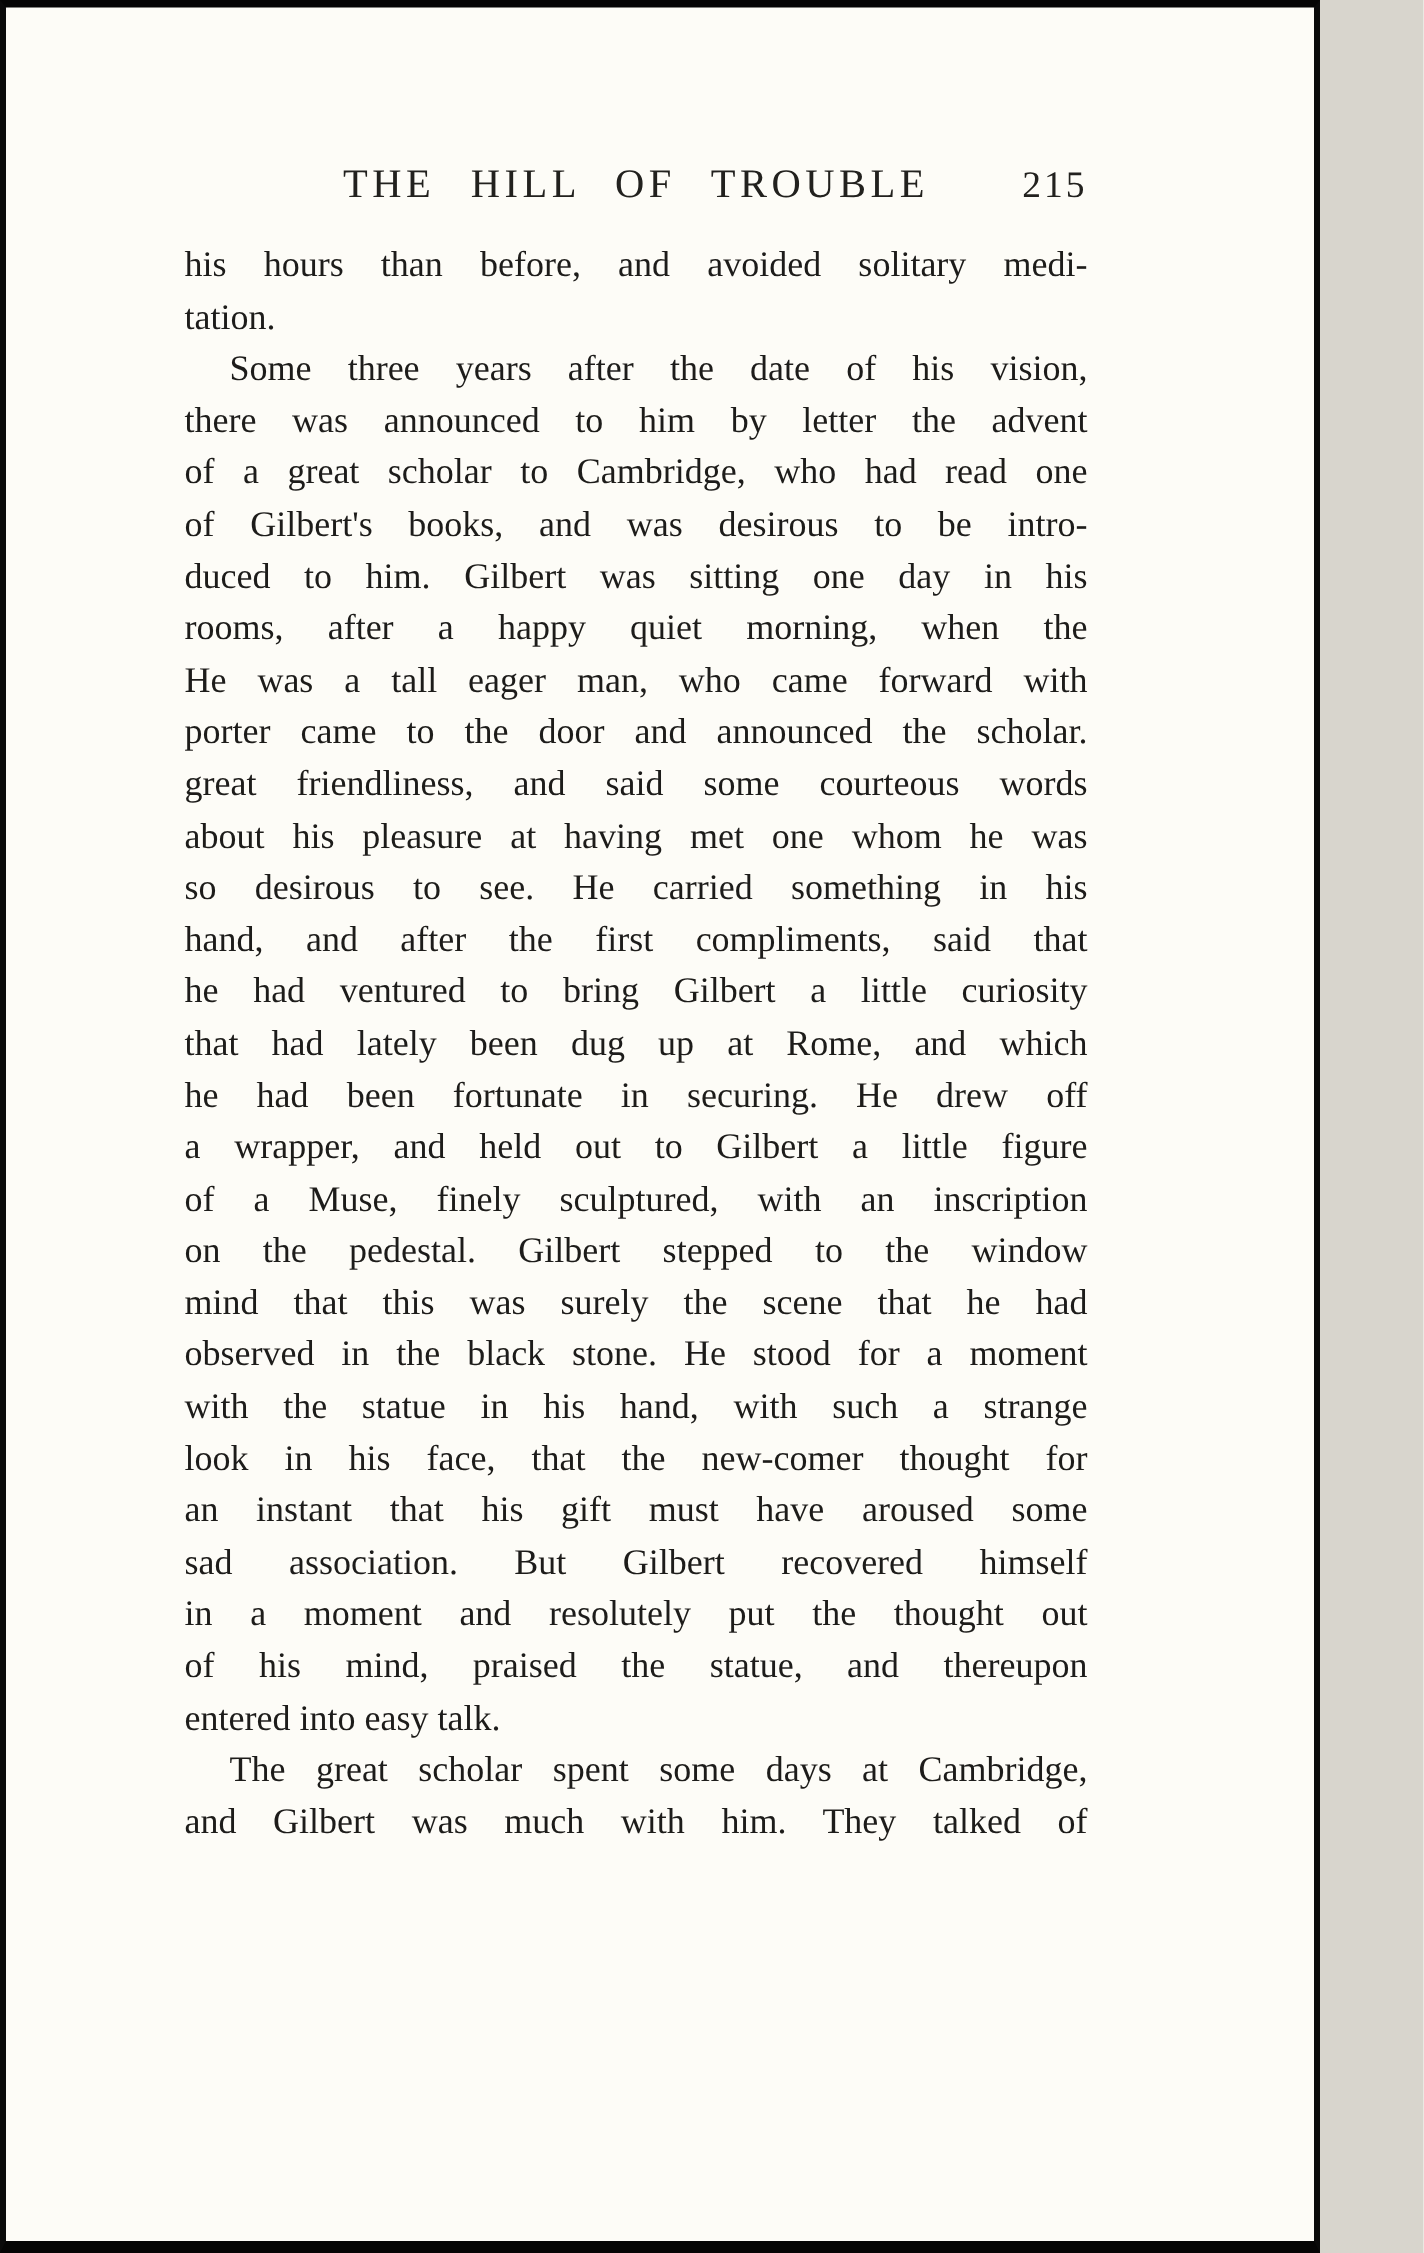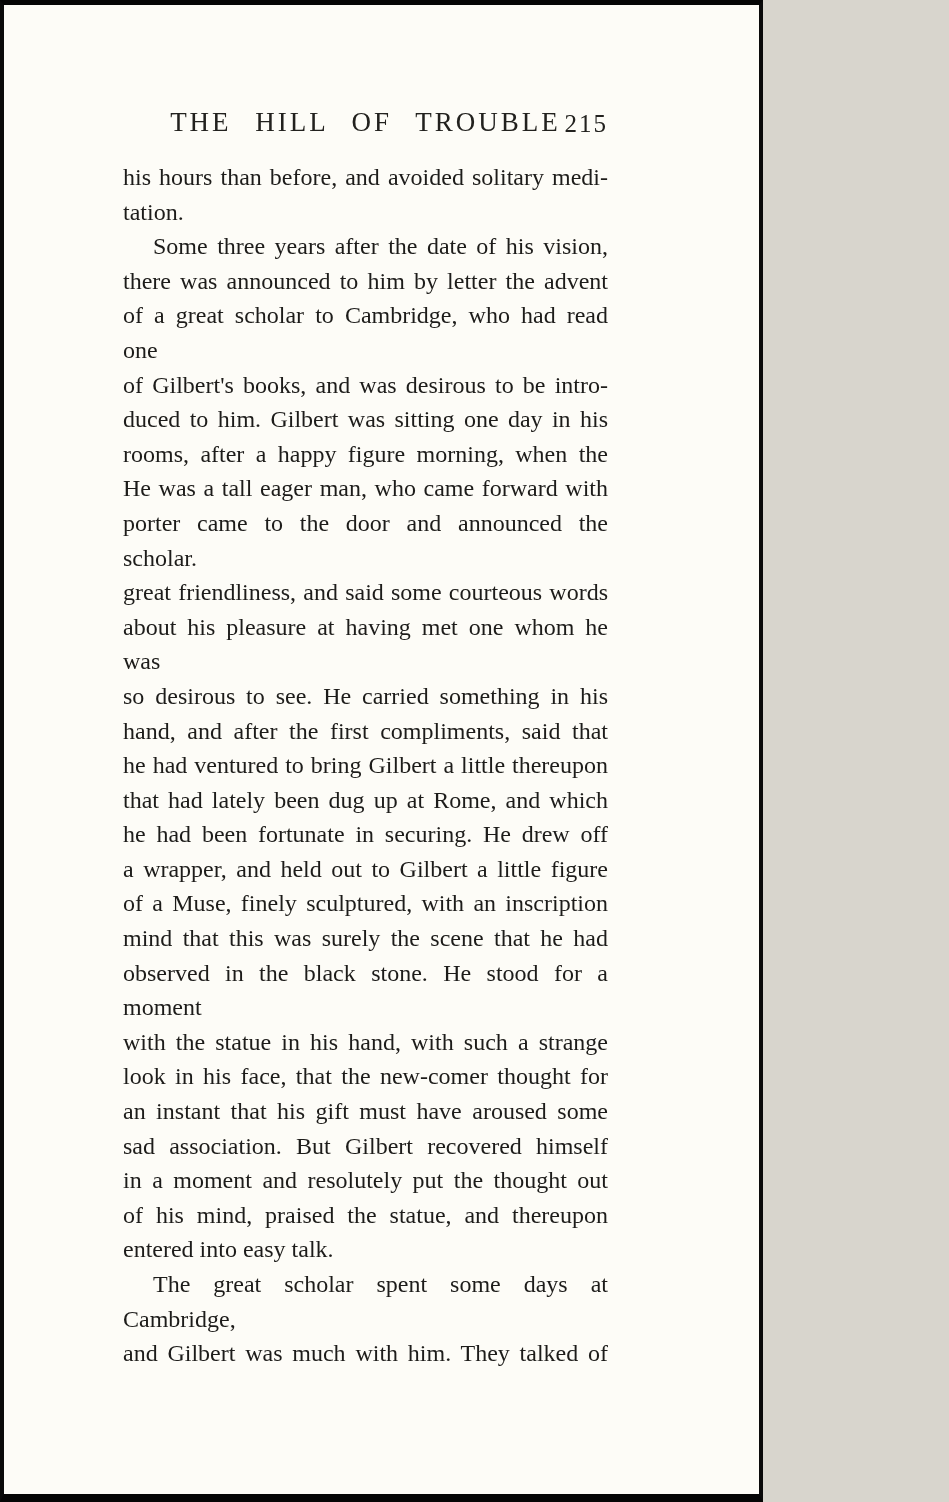--- a/index.html
+++ b/index.html
@@ -8,21 +8,21 @@
   }
   body {
     width: 949px;
     height: 1502px;
     background: #d8d5cd;
     font-family: "Liberation Serif", "DejaVu Serif", serif;
   }
   .page {
     position: relative;
     box-sizing: border-box;
-    width: 763px;
+    width: 880px;
     height: 1502px;
     background: #fdfcf7;
     border-top: 5px solid #050505;
     border-left: 4px solid #0a0a0a;
     border-right: 4px solid #0a0a0a;
     border-bottom: 8px solid #050505;
     padding: 102px 151px 0 119px;
     color: #1d1c1a;
     overflow: hidden;
   }
@@ -78,32 +78,33 @@
       <div class="para">
         <div class="line">his hours than before, and avoided solitary medi-</div>
         <div class="line lastline">tation.</div>
       </div>
       <div class="para">
         <div class="line indent">Some three years after the date of his vision,</div>
         <div class="line">there was announced to him by letter the advent</div>
         <div class="line">of a great scholar to Cambridge, who had read one</div>
         <div class="line">of Gilbert's books, and was desirous to be intro-</div>
         <div class="line">duced to him. Gilbert was sitting one day in his</div>
-        <div class="line">rooms, after a happy figure morning, when the</div>
+        <div class="line">rooms, after a happy quiet morning, when the</div>
         <div class="line">He was a tall eager man, who came forward with</div>
         <div class="line">porter came to the door and announced the scholar.</div>
         <div class="line">great friendliness, and said some courteous words</div>
         <div class="line">about his pleasure at having met one whom he was</div>
         <div class="line">so desirous to see. He carried something in his</div>
         <div class="line">hand, and after the first compliments, said that</div>
-        <div class="line">he had ventured to bring Gilbert a little thereupon</div>
+        <div class="line">he had ventured to bring Gilbert a little curiosity</div>
         <div class="line">that had lately been dug up at Rome, and which</div>
         <div class="line">he had been fortunate in securing. He drew off</div>
         <div class="line">a wrapper, and held out to Gilbert a little figure</div>
         <div class="line">of a Muse, finely sculptured, with an inscription</div>
+        <div class="line">on the pedestal. Gilbert stepped to the window</div>
         <div class="line">mind that this was surely the scene that he had</div>
         <div class="line">observed in the black stone. He stood for a moment</div>
         <div class="line">with the statue in his hand, with such a strange</div>
         <div class="line">look in his face, that the new-comer thought for</div>
         <div class="line">an instant that his gift must have aroused some</div>
         <div class="line">sad association. But Gilbert recovered himself</div>
         <div class="line">in a moment and resolutely put the thought out</div>
         <div class="line">of his mind, praised the statue, and thereupon</div>
         <div class="line lastline">entered into easy talk.</div>
       </div>

